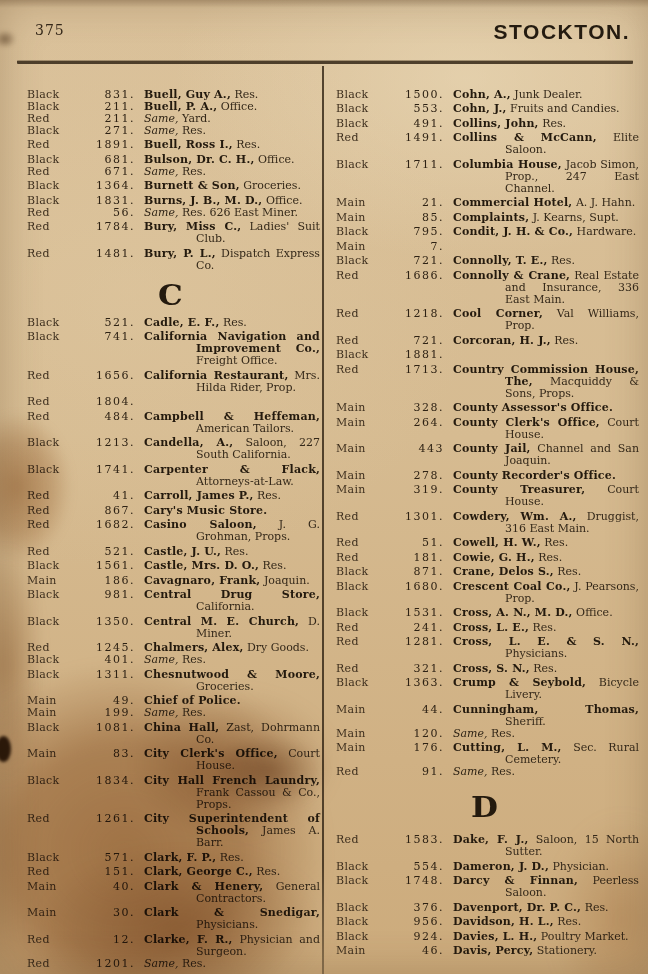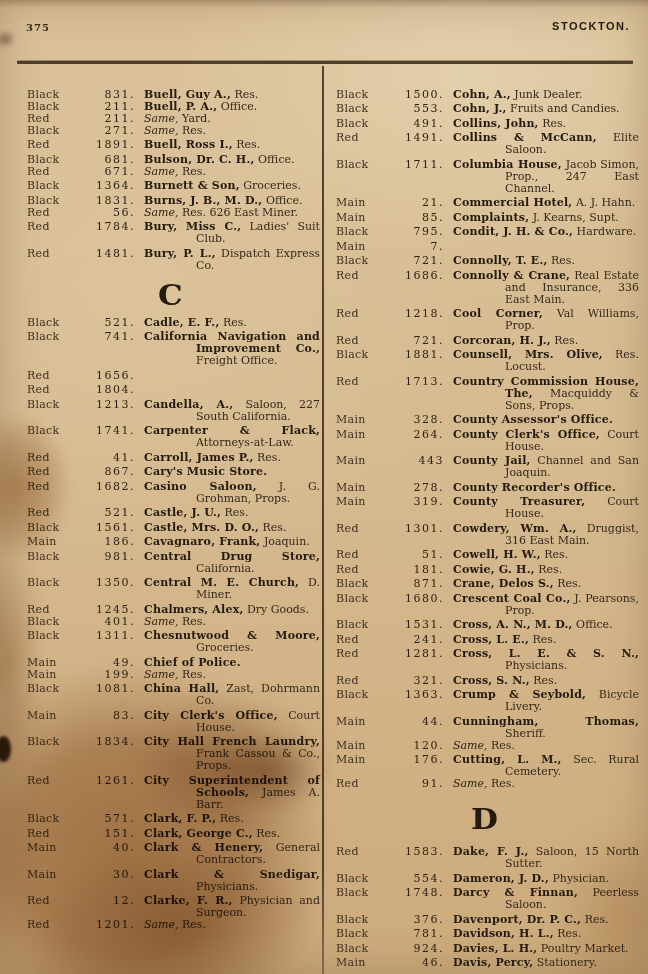--- a/index.html
+++ b/index.html
@@ -11,27 +11,27 @@
     background:
       radial-gradient(ellipse 420px 260px at 72% 8%, rgba(240,226,194,0.45), rgba(240,226,194,0) 70%),
       radial-gradient(ellipse 500px 400px at 20% 30%, rgba(226,204,166,0.35), rgba(226,204,166,0) 70%),
       linear-gradient(180deg,#dac19a 0%,#d6bb91 45%,#d0b184 78%,#ccab7c 100%);
     box-shadow: inset 0 0 42px rgba(96,66,32,0.30);
     font-family:"DejaVu Serif", "Liberation Serif", serif;
     color:#2c2114;
   }
   
   .page-number{
-    position:absolute;left:26px;top:22px;
-    font-size:10px;font-weight:bold;color:#35281a;letter-spacing:1px;
+    position:absolute;left:35px;top:22px;
+    font-size:14px;font-weight:normal;color:#35281a;letter-spacing:1px;
   }
   .page-title{
     position:absolute;right:18px;top:20px;
     font-family:"Liberation Sans", sans-serif;
-    font-weight:bold;font-size:11px;letter-spacing:1.5px;color:#241b10;
+    font-weight:bold;font-size:21px;letter-spacing:1.5px;color:#241b10;
   }
   .header-rule{
     position:absolute;left:17px;right:15px;top:60px;height:4px;
     background:linear-gradient(180deg, rgba(130,112,84,0.65) 0 1px, rgba(62,48,30,0.9) 1px 4px);
     border-radius:1px;
   }
   .column-divider{
     position:absolute;left:322px;top:66px;bottom:0;width:2px;
     background:linear-gradient(180deg, rgba(58,44,26,0.85) 0 88%, rgba(58,44,26,0.45));
   }
@@ -162,24 +162,30 @@
         <span class="txt"><span class="nm">Cadle, E. F.,</span> <span class="detail">Res.</span></span>
       </div>
       <div class="entry">
         <span class="ltype">Black</span>
         <span class="num">741.</span>
         <span class="txt"><span class="nm">California Navigation and Improvement Co.,</span> <span class="detail">Freight Office.</span></span>
       </div>
       <div class="entry">
         <span class="ltype">Red</span>
         <span class="num">1656.</span>
+        <span class="txt"><span class="nm">California Restaurant,</span> <span class="detail">Mrs. Hilda Rider, Prop.</span></span>
       </div>
       <div class="entry">
         <span class="ltype">Red</span>
         <span class="num">1804.</span>
+      </div>
+      <div class="entry">
+        <span class="ltype">Red</span>
+        <span class="num">484.</span>
+        <span class="txt"><span class="nm">Campbell &amp; Heffeman,</span> <span class="detail">American Tailors.</span></span>
       </div>
       <div class="entry">
         <span class="ltype">Black</span>
         <span class="num">1213.</span>
         <span class="txt"><span class="nm">Candella, A.,</span> <span class="detail">Saloon, 227 South California.</span></span>
       </div>
       <div class="entry">
         <span class="ltype">Black</span>
         <span class="num">1741.</span>
         <span class="txt"><span class="nm">Carpenter &amp; Flack,</span> <span class="detail">Attorneys-at-Law.</span></span>
@@ -361,21 +367,20 @@
         <span class="txt"><span class="nm">Cool Corner,</span> <span class="detail">Val Williams, Prop.</span></span>
       </div>
       <div class="entry">
         <span class="ltype">Red</span>
         <span class="num">721.</span>
         <span class="txt"><span class="nm">Corcoran, H. J.,</span> <span class="detail">Res.</span></span>
       </div>
       <div class="entry">
         <span class="ltype">Black</span>
         <span class="num">1881.</span>
-        <span class="txt"><span class="nm">Counsell, Mrs. Olive,</span> <span class="detail">Res. Locust.</span></span>
       </div>
       <div class="entry">
         <span class="ltype">Red</span>
         <span class="num">1713.</span>
         <span class="txt"><span class="nm">Country Commission House, The,</span> <span class="detail">Macquiddy &amp; Sons, Props.</span></span>
       </div>
       <div class="entry">
         <span class="ltype">Main</span>
         <span class="num">328.</span>
         <span class="txt"><span class="nm">County Assessor's Office.</span></span>
@@ -486,21 +491,21 @@
         <span class="num">1748.</span>
         <span class="txt"><span class="nm">Darcy &amp; Finnan,</span> <span class="detail">Peerless Saloon.</span></span>
       </div>
       <div class="entry">
         <span class="ltype">Black</span>
         <span class="num">376.</span>
         <span class="txt"><span class="nm">Davenport, Dr. P. C.,</span> <span class="detail">Res.</span></span>
       </div>
       <div class="entry">
         <span class="ltype">Black</span>
-        <span class="num">781.</span>
+        <span class="num">956.</span>
         <span class="txt"><span class="nm">Davidson, H. L.,</span> <span class="detail">Res.</span></span>
       </div>
       <div class="entry">
         <span class="ltype">Black</span>
         <span class="num">924.</span>
         <span class="txt"><span class="nm">Davies, L. H.,</span> <span class="detail">Poultry Market.</span></span>
       </div>
       <div class="entry">
         <span class="ltype">Main</span>
         <span class="num">46.</span>

